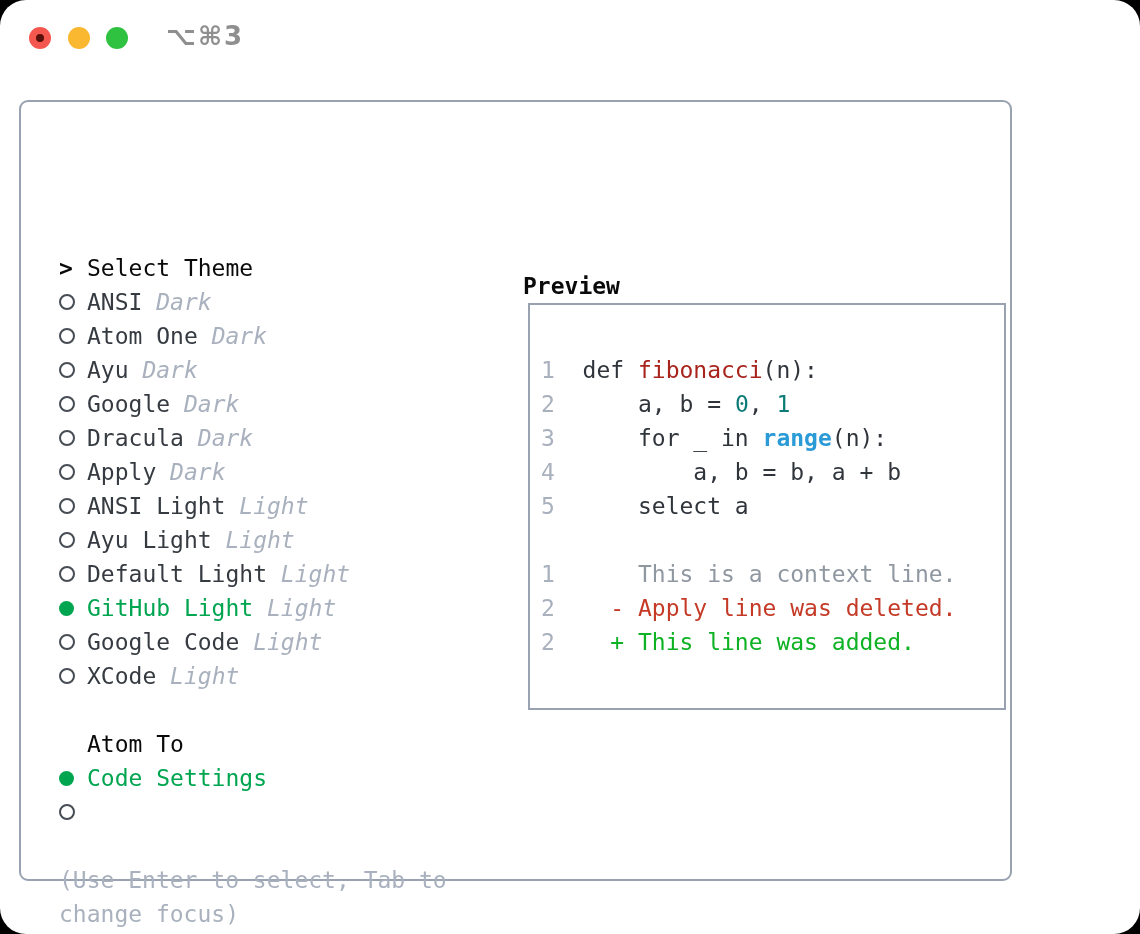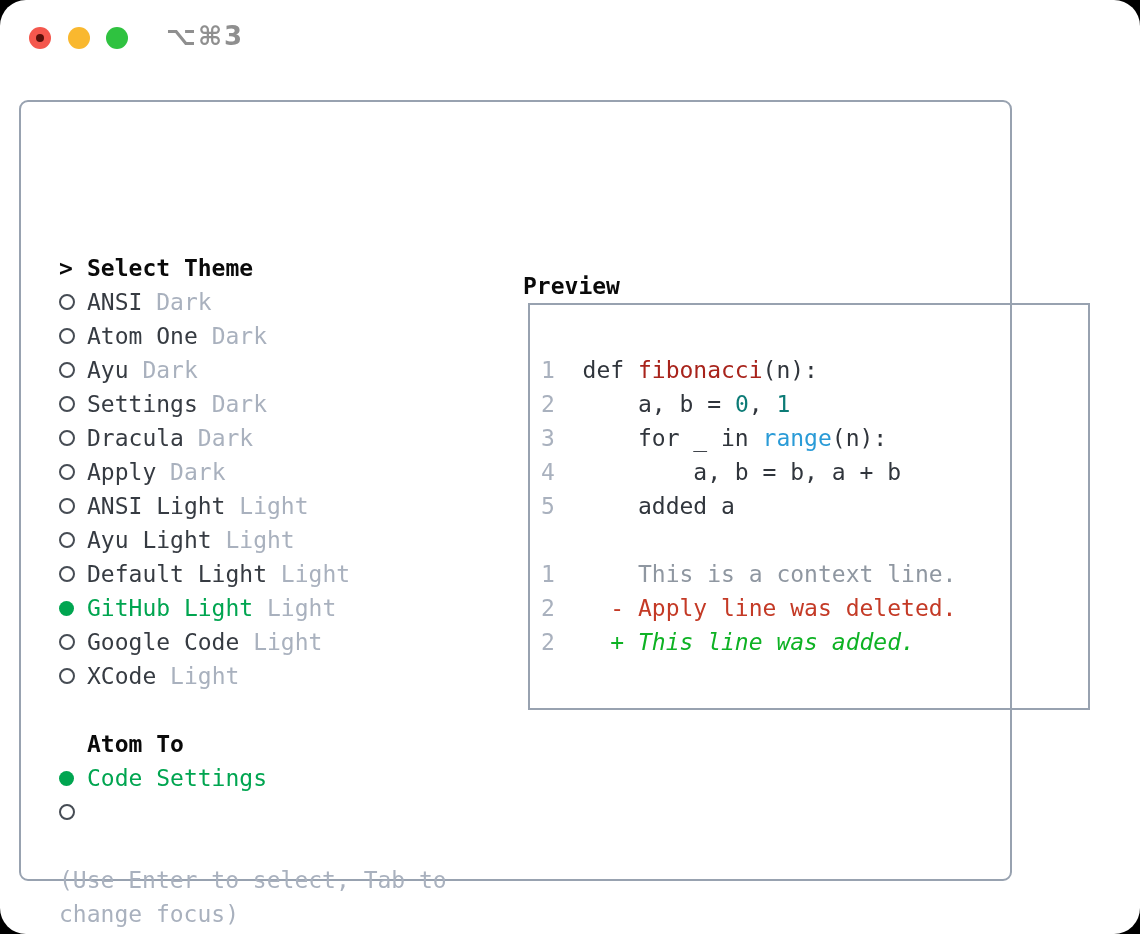--- a/index.html
+++ b/index.html
@@ -13,38 +13,38 @@
   .shortcut{position:absolute;left:166px;top:21px;font-family:"DejaVu Sans",sans-serif;font-size:26px;font-weight:bold;color:var(--shortcut-gray);letter-spacing:2px;}
   
   .panel{position:absolute;left:19px;top:100px;width:993px;height:781px;border:2px solid var(--panel-border);border-radius:9px;box-sizing:border-box;}
   .mono{font-family:"DejaVu Sans Mono",monospace;font-size:23px;line-height:34px;}
   .left-col{position:absolute;left:38px;top:149px;}
   .row{display:flex;height:34px;align-items:center;white-space:pre;}
   .marker{flex:0 0 28px;width:28px;display:flex;align-items:center;}
   .prompt{font-weight:bold;color:var(--text-black);display:inline-block;}
   .circle{width:12px;height:12px;border:2px solid #464c54;border-radius:50%;}
   .circle.filled{width:15px;height:15px;border:none;background:var(--selected-green);}
-  .header-label{font-weight:bold;color:var(--text-black);}
+  .header-label{font-weight:normal;color:var(--text-black);}
   .item-name{color:var(--item-name);}
   .item-name.sel{color:var(--selected-green);}
-  .item-variant{color:var(--muted);}
+  .item-variant{color:var(--muted);font-style:italic;}
   .help-label{color:var(--muted);}
   .spacer{height:34px;}
   
   .preview-header{position:absolute;left:502px;top:167px;font-weight:bold;color:var(--text-black);height:34px;display:flex;align-items:center;}
-  .preview-box{position:absolute;left:507px;top:201px;width:562px;height:407px;border:2px solid var(--panel-border);box-sizing:border-box;padding:48px 0 0 11px;overflow:hidden;}
+  .preview-box{position:absolute;left:507px;top:201px;width:478px;height:407px;border:2px solid var(--panel-border);box-sizing:border-box;padding:48px 0 0 11px;overflow:hidden;}
   .pline{white-space:pre;min-height:34px;}
   .seg-ln{color:var(--muted);}
   .seg-code{color:var(--text-dark);}
   .seg-func{color:var(--func-red);}
   .seg-num{color:var(--number-teal);}
-  .seg-builtin{color:var(--builtin-blue);}
+  .seg-builtin{color:var(--builtin-blue);font-weight:bold;}
   .seg-ctx{color:var(--context-gray);}
   .seg-del{color:var(--deleted-red);}
-  .seg-add{color:var(--added-green);font-style:italic;}
+  .seg-add{color:var(--added-green);}
 </style>
 </head>
 <body>
 
 <div class="window">
 
   <div>
     <span class="tl red">
       <span class="dot"></span>
     </span>
@@ -57,21 +57,21 @@
 
     <div class="left-col mono">
       <div class="row">
         <span class="marker"><span class="prompt">&gt;</span></span>
         <span class="header-label">Select Theme</span>
       </div>
       <div id="theme-list">
           <div class="row"><span class="marker"><span class="circle"></span></span><span class="item-name">ANSI</span><span class="item-variant"> Dark</span></div>
           <div class="row"><span class="marker"><span class="circle"></span></span><span class="item-name">Atom One</span><span class="item-variant"> Dark</span></div>
           <div class="row"><span class="marker"><span class="circle"></span></span><span class="item-name">Ayu</span><span class="item-variant"> Dark</span></div>
-          <div class="row"><span class="marker"><span class="circle"></span></span><span class="item-name">Settings</span><span class="item-variant"> Dark</span></div>
+          <div class="row"><span class="marker"><span class="circle"></span></span><span class="item-name">Google</span><span class="item-variant"> Dark</span></div>
           <div class="row"><span class="marker"><span class="circle"></span></span><span class="item-name">Dracula</span><span class="item-variant"> Dark</span></div>
           <div class="row"><span class="marker"><span class="circle"></span></span><span class="item-name">Apply</span><span class="item-variant"> Dark</span></div>
           <div class="row"><span class="marker"><span class="circle"></span></span><span class="item-name">ANSI Light</span><span class="item-variant"> Light</span></div>
           <div class="row"><span class="marker"><span class="circle"></span></span><span class="item-name">Ayu Light</span><span class="item-variant"> Light</span></div>
           <div class="row"><span class="marker"><span class="circle"></span></span><span class="item-name">Default Light</span><span class="item-variant"> Light</span></div>
           <div class="row"><span class="marker"><span class="circle filled"></span></span><span class="item-name sel">GitHub Light</span><span class="item-variant"> Light</span></div>
           <div class="row"><span class="marker"><span class="circle"></span></span><span class="item-name">Google Code</span><span class="item-variant"> Light</span></div>
           <div class="row"><span class="marker"><span class="circle"></span></span><span class="item-name">XCode</span><span class="item-variant"> Light</span></div>
         </div>
       <div class="spacer"></div>
@@ -90,21 +90,21 @@
         </div>
     </div>
 
     <div class="preview-header mono">Preview</div>
     <div class="preview-box mono">
       <div id="code-lines">
           <div class="pline"><span class="seg-ln">1  </span><span class="seg-code">def </span><span class="seg-func">fibonacci</span><span class="seg-code">(n):</span></div>
           <div class="pline"><span class="seg-ln">2  </span><span class="seg-code">    a, b = </span><span class="seg-num">0</span><span class="seg-code">, </span><span class="seg-num">1</span></div>
           <div class="pline"><span class="seg-ln">3  </span><span class="seg-code">    for _ in </span><span class="seg-builtin">range</span><span class="seg-code">(n):</span></div>
           <div class="pline"><span class="seg-ln">4  </span><span class="seg-code">        a, b = b, a + b</span></div>
-          <div class="pline"><span class="seg-ln">5  </span><span class="seg-code">    added a</span></div>
+          <div class="pline"><span class="seg-ln">5  </span><span class="seg-code">    select a</span></div>
           <div class="pline"></div>
           <div class="pline"><span class="seg-ln">1  </span><span class="seg-ctx">    This is a context line.</span></div>
           <div class="pline"><span class="seg-ln">2  </span><span class="seg-del">  - Apply line was deleted.</span></div>
           <div class="pline"><span class="seg-ln">2  </span><span class="seg-add">  + This line was added.</span></div>
         </div>
     </div>
 
   </div>
 </div>
 

